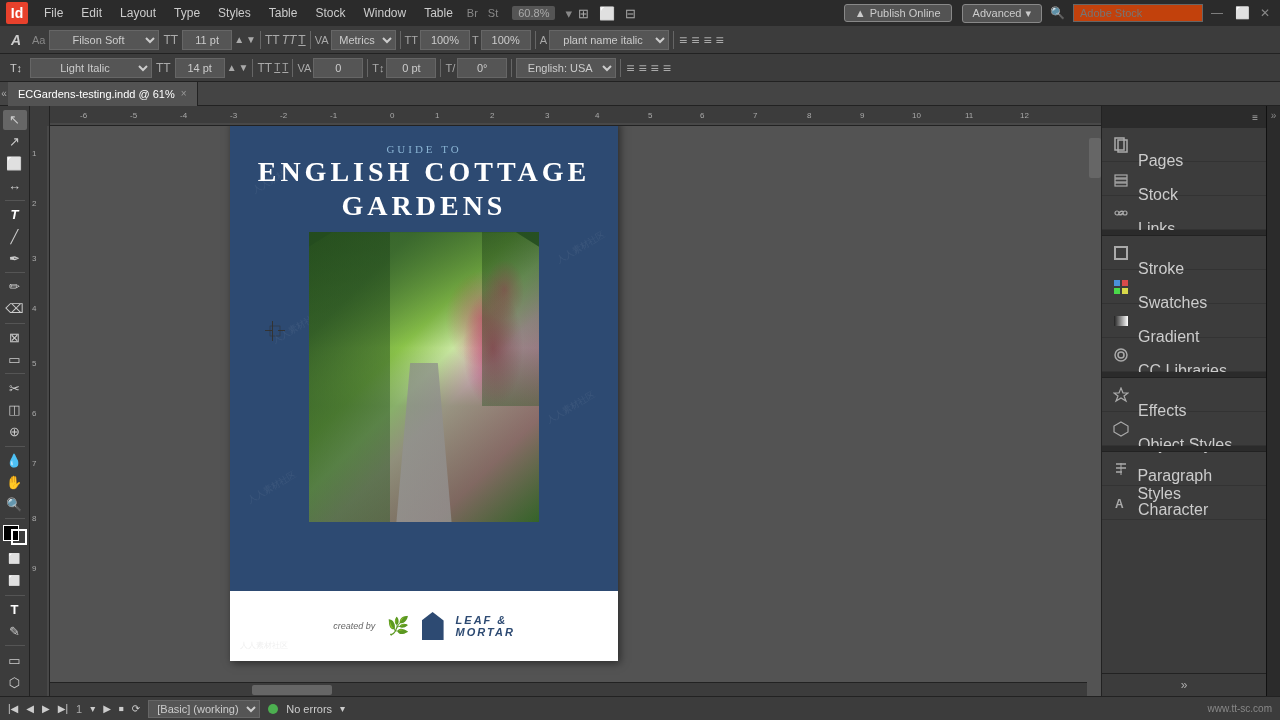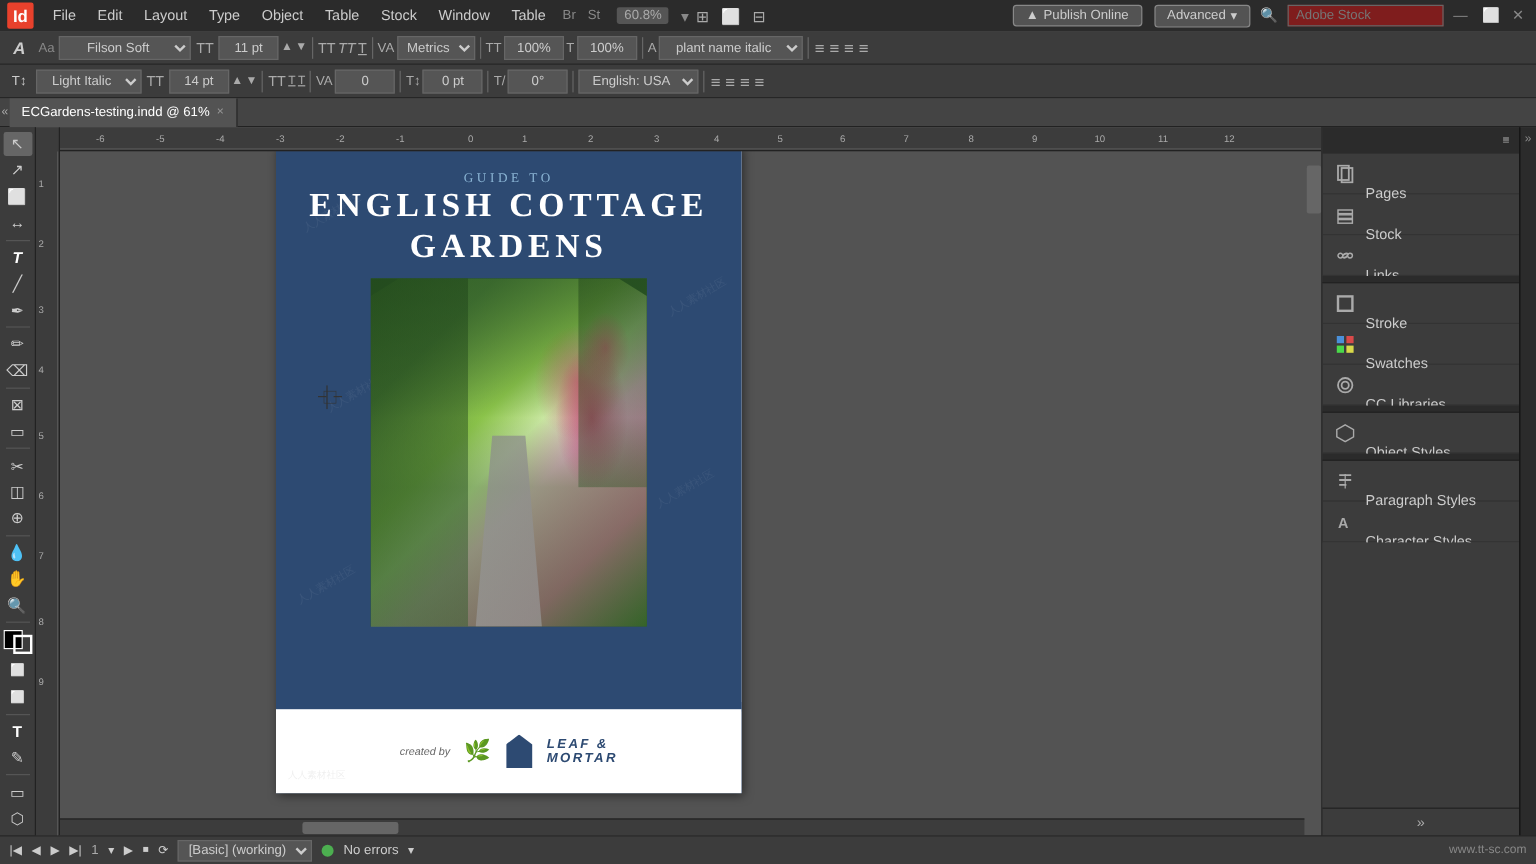--- a/index.html
+++ b/index.html
@@ -23,21 +23,21 @@
       background: #535353; border: 1px solid #888; color: #ccc;
       padding: 2px 10px; font-size: 11px; cursor: pointer; border-radius: 3px;
       display: flex; align-items: center; gap: 4px; margin-right: 8px;
     }
     .menu-bar .workspace-btn {
       background: #535353; border: 1px solid #888; color: #ccc;
       padding: 2px 10px; font-size: 11px; cursor: pointer; border-radius: 3px;
       display: flex; align-items: center; gap: 4px;
     }
     .menu-bar .search-box {
-      background: #7f1d1d; border: 1px solid #666; color: #ccc;
+      background: #c2410c; border: 1px solid #666; color: #ccc;
       padding: 1px 6px; font-size: 11px; width: 130px; height: 18px;
     }
 
     
     .toolbar1 {
       display: flex; align-items: center; background: #3c3c3c; height: 28px;
       padding: 0 4px; gap: 2px; border-bottom: 1px solid #222;
     }
     .toolbar1 select, .toolbar2 select {
       background: #555; border: 1px solid #666; color: #ccc;
@@ -144,21 +144,21 @@
     }
     .panel-item {
       display: flex; align-items: center; padding: 6px 10px; gap: 8px;
       border-bottom: 1px solid #333; cursor: pointer; height: 34px;
     }
     .panel-item-icon {
       width: 18px; height: 18px; display: flex; align-items: center; justify-content: center;
       color: #aaa; font-size: 14px;
     }
     .panel-item-label {
-      font-size: 12px; color: #ccc; margin-top: 32px;
+      font-size: 16px; color: #ccc; margin-top: 32px;
     }
     .panel-divider {
       height: 6px; background: #2b2b2b; border-bottom: 1px solid #222;
     }
 
     
     .status-bar {
       display: flex; align-items: center; background: #3c3c3c; height: 24px;
       border-top: 1px solid #222; padding: 0 8px; gap: 8px; font-size: 11px; color: #ccc;
     }
@@ -171,21 +171,21 @@
   </style>
 </head>
 <body>
 
 <div class="menu-bar">
   <div class="app-icon">Id</div>
   <div class="menu-item">File</div>
   <div class="menu-item">Edit</div>
   <div class="menu-item">Layout</div>
   <div class="menu-item">Type</div>
-  <div class="menu-item">Object</div>
+  <div class="menu-item">Styles</div>
   <div class="menu-item">Table</div>
   <div class="menu-item">Stock</div>
   <div class="menu-item">Window</div>
   <div class="menu-item">Table</div>
   <span style="margin: 0 4px; color: #888; font-size: 11px">Br</span>
   <span style="margin: 0 4px; color: #888; font-size: 11px">St</span>
   <span style="margin: 0 8px; color: #aaa; font-size: 11px; background:#555; padding:1px 6px; border-radius:2px;">60.8%</span>
   <span style="color:#888; font-size:13px; cursor:pointer">▾</span>
   <span style="margin:0 4px; color:#aaa; font-size:13px;">⊞</span>
   <span style="margin:0 4px; color:#aaa; font-size:13px;">⬜</span>
@@ -238,21 +238,21 @@
   <div class="toolbar-sep"></div>
 
   <span style="color:#aaa; font-size:14px; margin:0 1px">≡</span>
   <span style="color:#aaa; font-size:14px; margin:0 1px">≡</span>
   <span style="color:#aaa; font-size:14px; margin:0 1px">≡</span>
   <span style="color:#aaa; font-size:14px; margin:0 1px">≡</span>
 </div>
 
 <div class="toolbar2">
   <div class="tool-icon" style="color:#ccc; font-size:11px">T↕</div>
-  <select class="toolbar-input" style="width:88px">
+  <select class="toolbar-input" style="width:122px">
     <option>Light Italic</option>
   </select>
   <span style="color:#aaa; font-size:12px; margin:0 2px">TT</span>
   <input class="toolbar-input" type="text" value="14 pt" style="">
   <span style="color:#aaa; font-size:10px; cursor:pointer">▲</span>
   <span style="color:#aaa; font-size:10px; cursor:pointer">▼</span>
   <div class="toolbar-sep"></div>
   <span style="color:#aaa; font-size:12px">TT</span>
   <span style="color:#aaa; font-size:10px; text-decoration:underline; vertical-align:super">T</span>
   <span style="color:#aaa; font-size:10px; text-decoration:underline; vertical-align:sub">T</span>
@@ -498,33 +498,55 @@
         <svg width="16" height="16" viewBox="0 0 16 16">
           <rect x="1" y="1" width="6" height="6" fill="#4a90d9"></rect>
           <rect x="9" y="1" width="6" height="6" fill="#d94a4a"></rect>
           <rect x="1" y="9" width="6" height="6" fill="#4ad94a"></rect>
           <rect x="9" y="9" width="6" height="6" fill="#d9d94a"></rect>
         </svg>
       </div>
       <span class="panel-item-label">Swatches</span>
     </div>
 
+    <div class="panel-item">
+      <div class="panel-item-icon">
+        <svg width="16" height="16" viewBox="0 0 16 16">
+          <defs>
+              <linearGradient id="g1" x1="0" y1="0" x2="1" y2="0">
+                <stop offset="0%" stop-color="#222"></stop>
+                <stop offset="100%" stop-color="#fff"></stop>
+              </linearGradient>
+            </defs>
+          <rect x="1" y="3" width="14" height="10" fill="url(#g1)"></rect>
+        </svg>
+      </div>
+      <span class="panel-item-label">Gradient</span>
+    </div>
 
     <div class="panel-item">
       <div class="panel-item-icon">
         <svg width="16" height="16" viewBox="0 0 16 16">
           <circle cx="8" cy="8" r="6" fill="none" stroke="#aaa" stroke-width="1.5"></circle>
           <circle cx="8" cy="8" r="3" fill="none" stroke="#aaa" stroke-width="1.5"></circle>
         </svg>
       </div>
       <span class="panel-item-label">CC Libraries</span>
     </div>
 
     <div class="panel-divider"></div>
 
+    <div class="panel-item">
+      <div class="panel-item-icon">
+        <svg width="16" height="16" viewBox="0 0 16 16">
+          <polygon points="8,1 10,6 15,6 11,9 13,14 8,11 3,14 5,9 1,6 6,6" fill="none" stroke="#aaa" stroke-width="1.2"></polygon>
+        </svg>
+      </div>
+      <span class="panel-item-label">Effects</span>
+    </div>
 
     <div class="panel-item">
       <div class="panel-item-icon">
         <svg width="16" height="16" viewBox="0 0 16 16">
           <polygon points="8,1 15,5 15,11 8,15 1,11 1,5" fill="none" stroke="#aaa" stroke-width="1.2"></polygon>
         </svg>
       </div>
       <span class="panel-item-label">Object Styles</span>
     </div>
 

